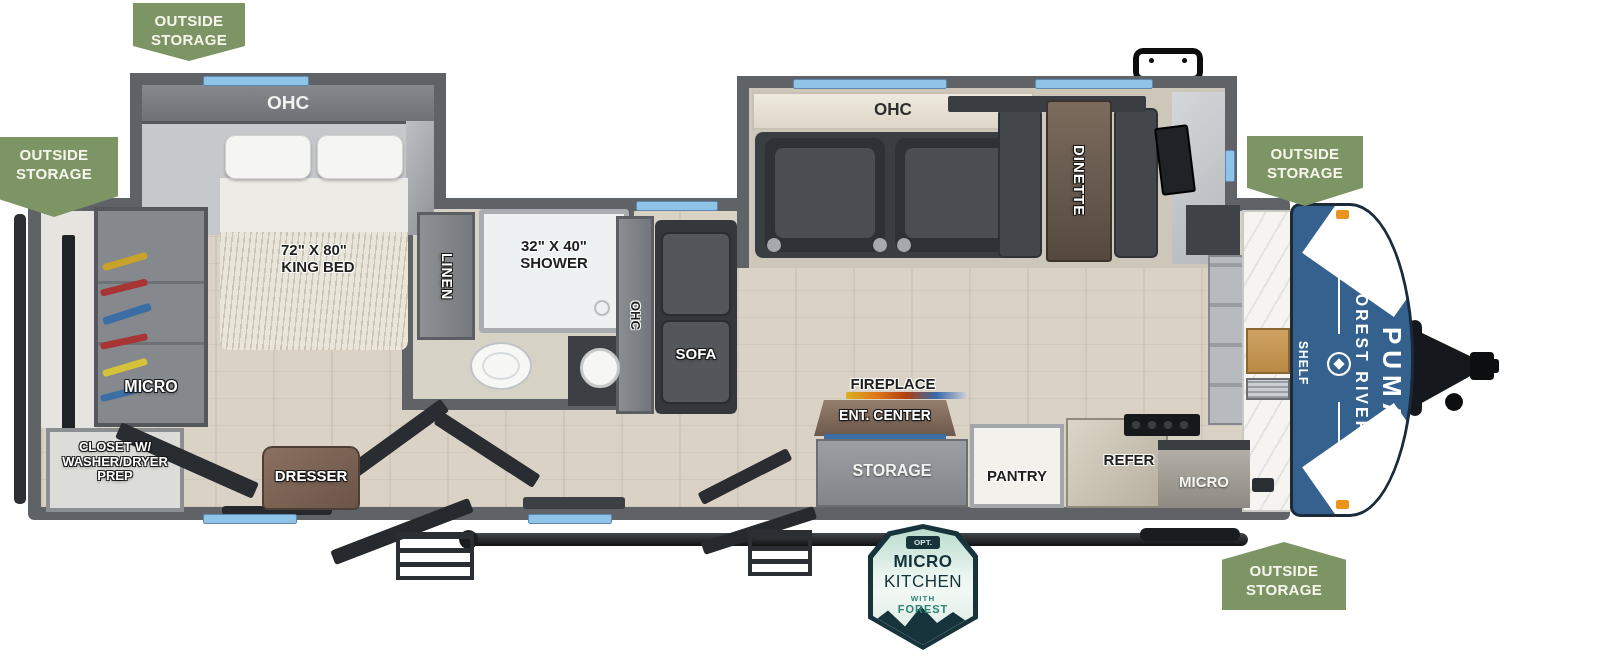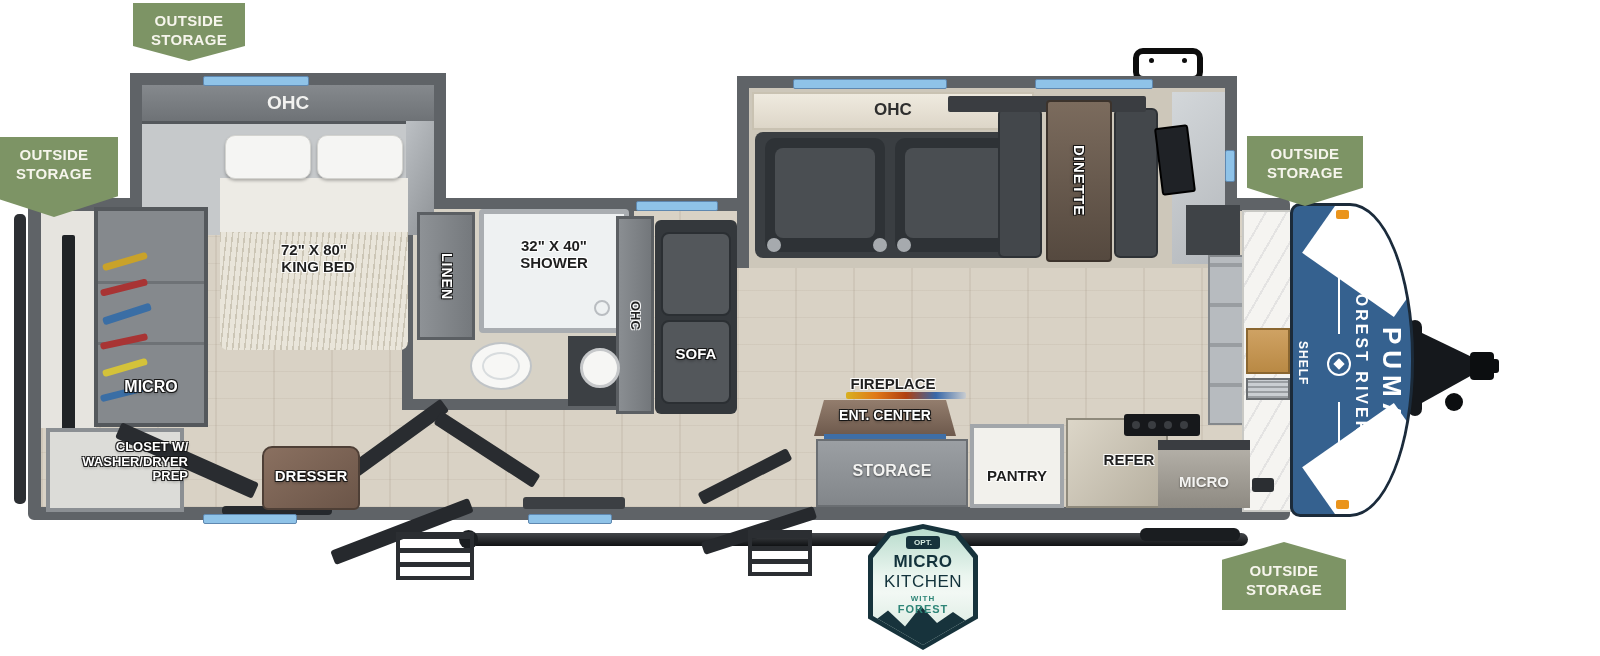--- a/index.html
+++ b/index.html
@@ -69,21 +69,21 @@
     <span style="position:absolute;left:2px;top:0;width:46px;height:7px;background:#c9a22a;transform:rotate(-16deg);border-radius:3px;"></span>
     <span style="position:absolute;left:0;top:26px;width:48px;height:7px;background:#a83434;transform:rotate(-14deg);border-radius:3px;"></span>
     <span style="position:absolute;left:2px;top:52px;width:50px;height:8px;background:#3a6ea5;transform:rotate(-18deg);border-radius:3px;"></span>
     <span style="position:absolute;left:0;top:80px;width:48px;height:7px;background:#a83434;transform:rotate(-12deg);border-radius:3px;"></span>
     <span style="position:absolute;left:2px;top:106px;width:46px;height:7px;background:#d4c23a;transform:rotate(-16deg);border-radius:3px;"></span>
     <span style="position:absolute;left:0;top:132px;width:44px;height:7px;background:#3a6ea5;transform:rotate(-14deg);border-radius:3px;"></span>
   </div>
   <div class="lbl ow" style="left:99px;top:378px;width:104px;font-size:16px;z-index:26;">MICRO</div>
 
   <div class="abs" style="left:46px;top:428px;width:138px;height:84px;background:#dcdcd8;border:4px solid #8b8f93;box-sizing:border-box;z-index:21;"></div>
-  <div class="lbl ow" style="left:42px;top:440px;width:146px;font-size:13px;z-index:26;text-align:right;">
+  <div class="lbl ow" style="left:42px;top:440px;width:146px;font-size:13px;z-index:26;">
       <span style="display:block;">CLOSET W/</span>
       <span style="display:block;">WASHER/DRYER</span>
       <span style="display:block;">PREP</span>
   </div>
 
   <div class="doorpanel" style="left:112px;top:452px;width:150px;height:17px;transform:rotate(24deg);"></div>
   <div class="abs" style="left:222px;top:506px;width:110px;height:9px;background:#26292d;border-radius:4px;z-index:22;"></div>
   <div class="abs" style="left:262px;top:446px;width:98px;height:64px;background:linear-gradient(145deg,#8a7060,#6b5548);
               border:2px solid #4e3f36;border-radius:10px 10px 6px 6px;box-sizing:border-box;z-index:23;"></div>
   <div class="lbl ow" style="left:258px;top:468px;width:106px;font-size:15px;z-index:26;">DRESSER</div>

